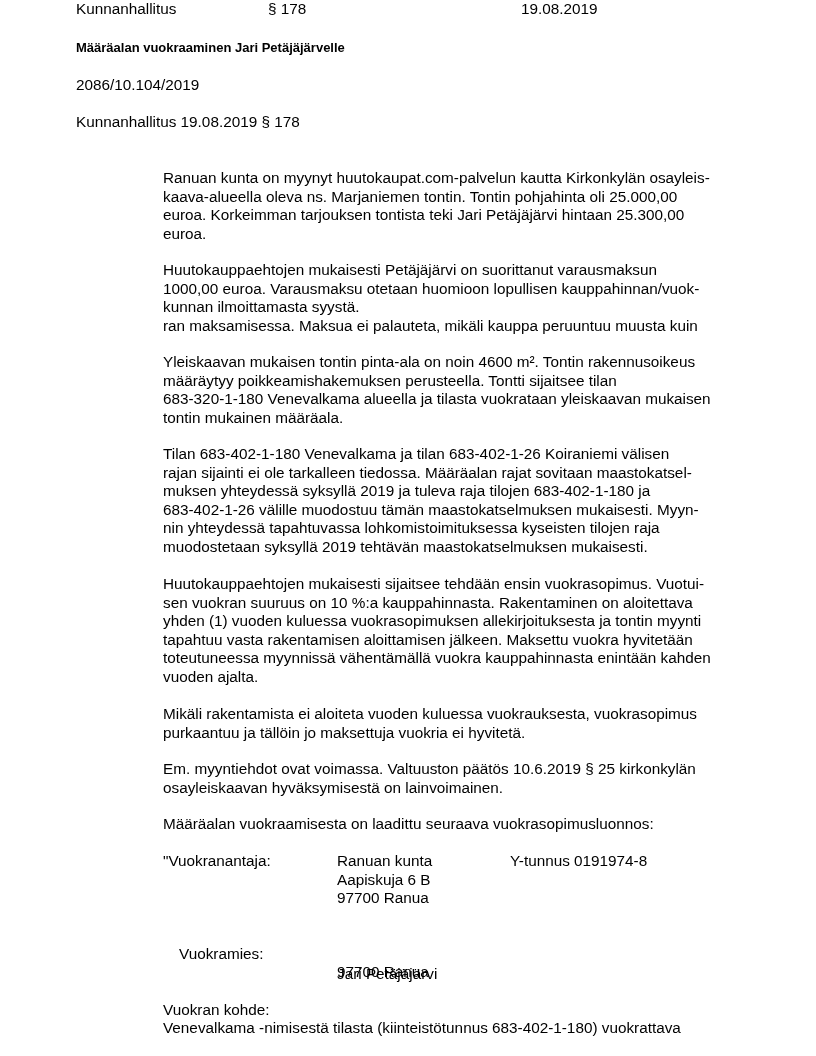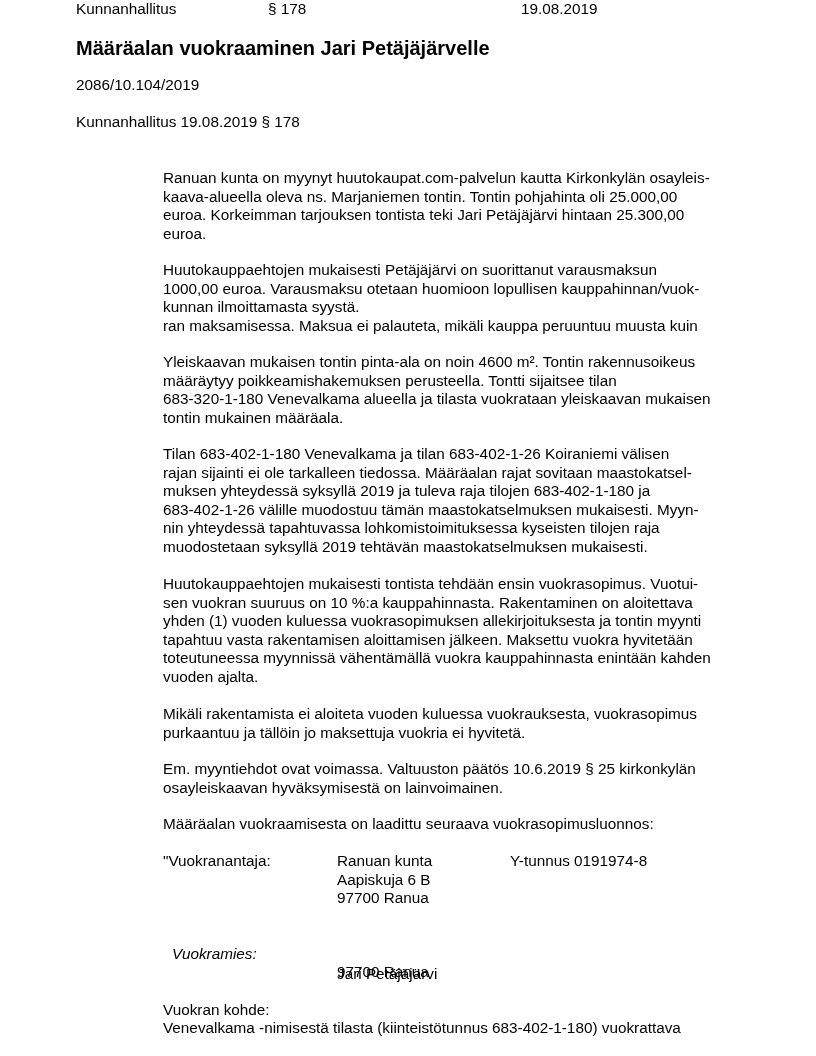--- a/index.html
+++ b/index.html
@@ -1,20 +1,20 @@
 <!DOCTYPE html>
 <html><head>
 <meta charset="utf-8">
 <style>
   html, body { margin:0; padding:0; background:#ffffff; }
   body { width:816px; height:1056px; position:relative; overflow:hidden;
          font-family:"Liberation Sans", sans-serif; color:#000; font-size:15.3px; }
   .abs { position:absolute; white-space:nowrap; line-height:18.6px; }
   .hdr { top:0px; }
-  .title { top:37px; left:76px; font-weight:bold; font-size:20px; line-height:22px; }
+  .title { top:37px; left:76px; font-weight:bold; font-size:13px; line-height:22px; }
   .body { position:absolute; left:163px; width:590px; line-height:18.6px; }
   .body .line { display:block; white-space:nowrap; height:18.6px; }
 </style>
 </head>
 <body>
 
 <div class="abs hdr" style="left:76px;">Kunnanhallitus</div>
 <div class="abs hdr" style="left:268px;">§ 178</div>
 <div class="abs hdr" style="left:521px;text-align:right;">19.08.2019</div>
 
@@ -43,21 +43,21 @@
   </div>
 <div class="body" style="top:445px;">
     <span class="line">Tilan 683-402-1-180 Venevalkama ja tilan  683-402-1-26 Koiraniemi välisen</span>
     <span class="line">rajan sijainti ei ole tarkalleen tiedossa. Määräalan rajat sovitaan maastokatsel-</span>
     <span class="line">muksen yhteydessä syksyllä 2019 ja tuleva raja tilojen 683-402-1-180 ja</span>
     <span class="line">683-402-1-26 välille muodostuu tämän maastokatselmuksen mukaisesti. Myyn-</span>
     <span class="line">nin yhteydessä tapahtuvassa lohkomistoimituksessa kyseisten tilojen raja</span>
     <span class="line">muodostetaan syksyllä 2019 tehtävän maastokatselmuksen mukaisesti.</span>
   </div>
 <div class="body" style="top:575px;">
-    <span class="line">Huutokauppaehtojen mukaisesti tontista tehdään ensin vuokrasopimus. Vuotui-</span>
+    <span class="line">Huutokauppaehtojen mukaisesti sijaitsee tehdään ensin vuokrasopimus. Vuotui-</span>
     <span class="line">sen vuokran suuruus on 10 %:a kauppahinnasta. Rakentaminen on aloitettava</span>
     <span class="line">yhden (1) vuoden kuluessa vuokrasopimuksen allekirjoituksesta ja tontin myynti</span>
     <span class="line">tapahtuu vasta rakentamisen aloittamisen jälkeen. Maksettu vuokra hyvitetään</span>
     <span class="line">toteutuneessa myynnissä vähentämällä vuokra kauppahinnasta enintään kahden</span>
     <span class="line">vuoden ajalta.</span>
   </div>
 <div class="body" style="top:705px;">
     <span class="line">Mikäli rakentamista ei aloiteta vuoden kuluessa vuokrauksesta, vuokrasopimus</span>
     <span class="line">purkaantuu ja tällöin jo maksettuja vuokria ei hyvitetä.</span>
   </div>
@@ -68,18 +68,18 @@
 <div class="body" style="top:815px;">
     <span class="line">Määräalan vuokraamisesta on laadittu seuraava vuokrasopimusluonnos:</span>
   </div>
 
 <div class="abs" style="top:852px; left:163px;">"Vuokranantaja:</div>
 <div class="abs" style="top:852px; left:337px;">Ranuan kunta</div>
 <div class="abs" style="top:871px; left:337px;">Aapiskuja 6 B</div>
 <div class="abs" style="top:889px; left:337px;">97700 Ranua</div>
 <div class="abs" style="top:852px; left:510px;">Y-tunnus 0191974-8</div>
 
-<div class="abs" style="top:945px; left:172px;font-style:italic;">Vuokramies:</div>
+<div class="abs" style="top:945px; left:179px;">Vuokramies:</div>
 <div class="abs" style="top:945px; left:337px;margin-top:20px;">Jari Petäjäjärvi</div>
 <div class="abs" style="top:963px; left:337px;">97700  Ranua</div>
 
 <div class="abs" style="top:1001px; left:163px;">Vuokran kohde:</div>
 <div class="abs" style="top:1019px; left:163px;">Venevalkama -nimisestä tilasta (kiinteistötunnus 683-402-1-180) vuokrattava</div>
 
 </body></html>

